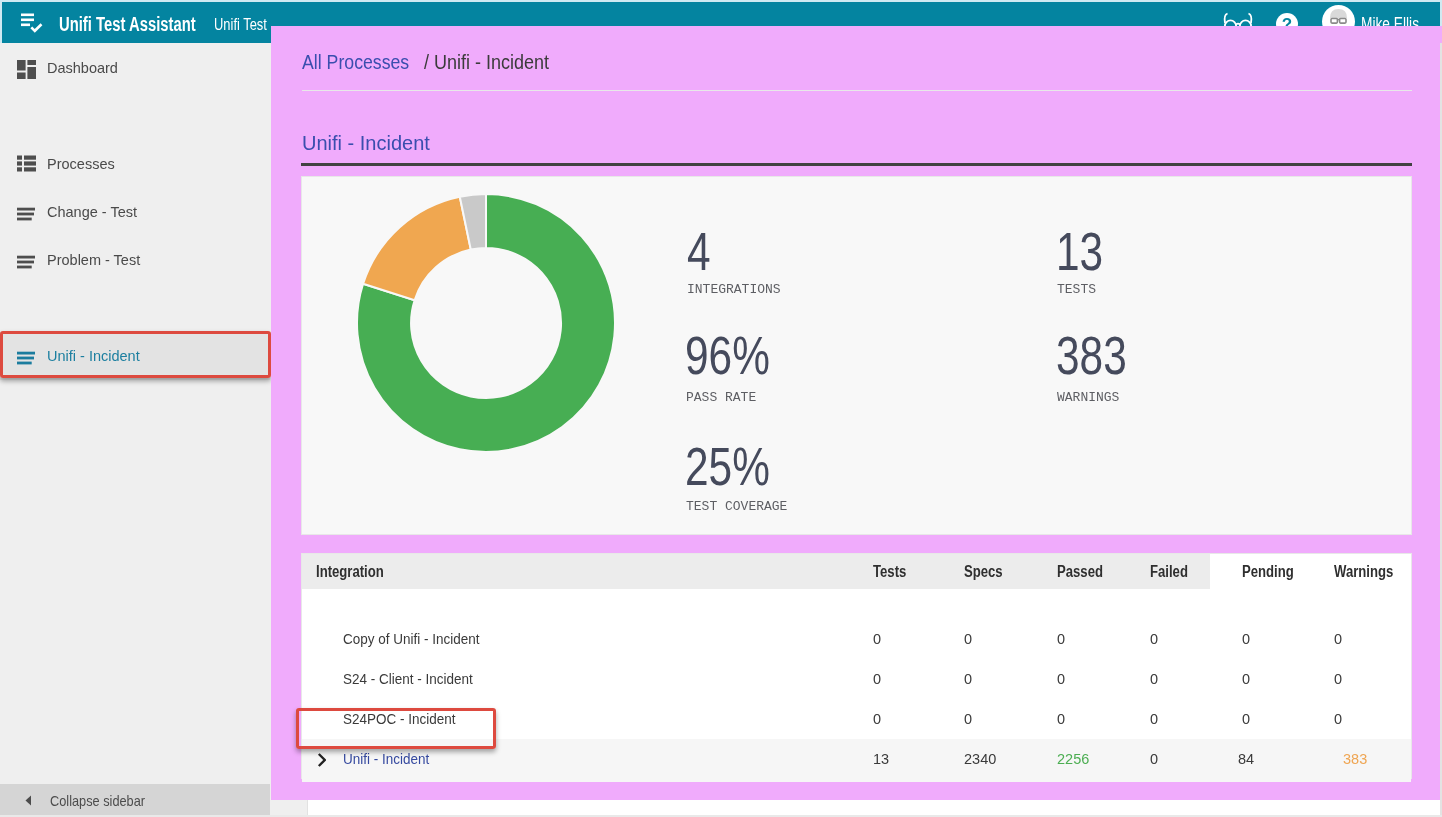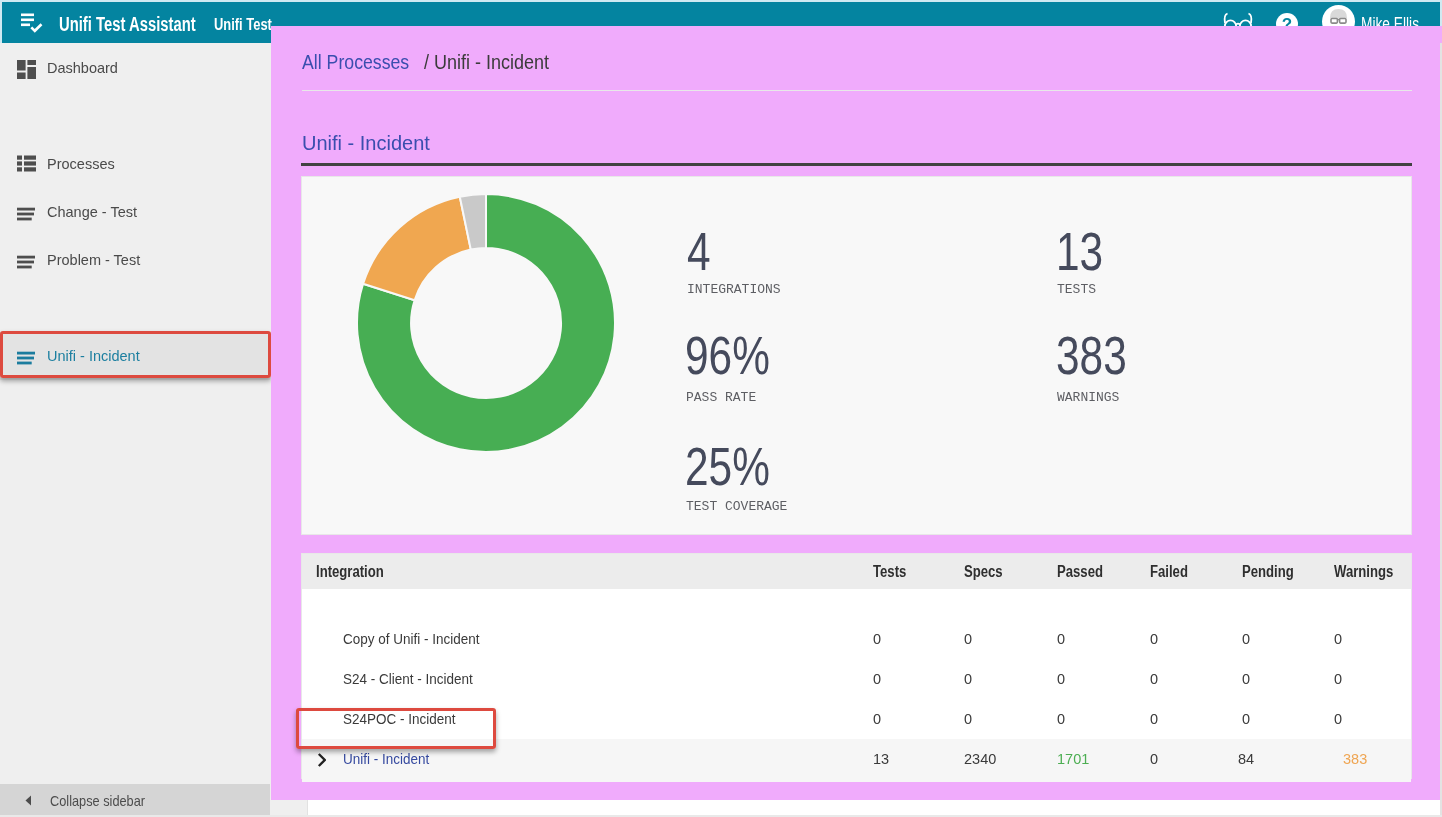--- a/index.html
+++ b/index.html
@@ -5,21 +5,21 @@
   * { margin:0; padding:0; box-sizing:border-box; }
   html,body { width:1442px; height:817px; overflow:hidden; }
   body { font-family:"Liberation Sans", sans-serif; background:#ffffff; position:relative; }
   .abs { position:absolute; }
   .nx { display:inline-block; transform:scaleX(0.82); transform-origin:0 50%; }
   .nx2 { display:inline-block; transform:scaleX(0.93); transform-origin:0 50%; }
 
   
   #topbar { position:absolute; left:0; top:0; width:1442px; height:43px; background:#0484a0; }
   #topbar .brand { position:absolute; left:59px; top:3px; line-height:43px; color:#fff; font-size:19.5px; font-weight:bold; white-space:nowrap; }
-  #topbar .sub { position:absolute; left:214px; top:3px; line-height:43px; color:#fff; font-size:17px; font-weight:bold; white-space:nowrap; }
+  #topbar .sub { position:absolute; left:214px; top:3px; line-height:43px; color:#fff; font-size:17px; font-weight:normal; white-space:nowrap; }
   #topbar .user { position:absolute; left:1361px; top:3px; line-height:43px; color:#fff; font-size:18px; white-space:nowrap; }
   #topstrip { position:absolute; left:0; top:0; width:1442px; height:2px; background:#cfeaf2; }
 
   
   #sidebar { position:absolute; left:0; top:43px; width:308px; height:774px; background:#efefef; border-right:1px solid #e2e2e2; }
   .nav-item { position:absolute; left:0; width:270px; height:48px; }
   .nav-item .txt { position:absolute; left:47px; top:0; line-height:48px; font-size:14.5px; color:#4a4a4a; white-space:nowrap; }
   .nav-item svg { position:absolute; left:17px; top:14px; }
   .nav-sel { background:#e3e3e3; }
   .nav-sel .txt { color:#1c7fa0; }
@@ -37,21 +37,21 @@
 
   #chartcard { position:absolute; left:30px; top:150px; width:1111px; height:359px; background:#f8f8f8; border:1px solid #e8e8e8; }
 
   .bignum { position:absolute; font-size:53px; color:#454a5c; line-height:52px; transform:scaleX(0.8); transform-origin:0 50%; }
   .statlabel { position:absolute; font-family:"Liberation Mono", monospace; font-size:13px; color:#5d5e63; line-height:13px; }
 
   
   #tablecard { position:absolute; left:30px; top:527px; width:1111px; height:226px; background:#fff; border:1px solid #e8e8e8; }
   .th { position:absolute; top:0; height:35px; line-height:35px; font-size:16px; font-weight:bold; color:#2f2f2f; white-space:nowrap; }
   .th span { display:inline-block; transform:scaleX(0.82); transform-origin:0 50%; }
-  #thead { position:absolute; left:0; top:0; width:1109px; height:35px; background:#ececec; }
+  #thead { position:absolute; left:0; top:0; width:908px; height:35px; background:#ececec; }
   .trow { position:absolute; left:0; width:1109px; height:40px;margin-top:30px; }
   .trow .cell { position:absolute; top:0; line-height:40px; font-size:14.5px; color:#3a3a3a; white-space:nowrap; }
   .c1 { left:41px; } .c2 { left:571px; } .c3 { left:662px; } .c4 { left:755px; }
   .c5 { left:848px; } .c6 { left:940px; } .c7 { left:1032px; }
   #redbox2 { position:absolute; left:25px; top:682px; width:200px; height:41px; border:3px solid #dd4a3f; border-radius:3px; box-shadow:0 3px 5px rgba(0,0,0,0.35); }
 </style>
 </head>
 <body>
 
 <div id="topbar">
@@ -216,21 +216,21 @@
         <span class="cell c6">0</span>
         <span class="cell c7">0</span>
     </div>
     <div class="trow" style="top:155px; background:#f6f6f6; height:43px;">
       <svg class="abs" style="left:14px;top:14px" width="10" height="14" viewBox="0 0 10 14">
         <path d="M2.8 1 L8.8 7 L2.8 13" fill="none" stroke="#222" stroke-width="2.4"></path>
       </svg>
       <span class="cell c1" style="color:#35499f;"><span class="nx2">Unifi - Incident</span></span>
       <span class="cell c2">13</span>
         <span class="cell c3">2340</span>
-      <span class="cell c4" style="color:#4cae52">1701</span>
+      <span class="cell c4" style="color:#4cae52">2256</span>
       <span class="cell c5">0</span>
         <span class="cell" style="left:936px">84</span>
       <span class="cell" style="left:1041px;color:#efa552">383</span>
     </div>
   </div>
   <div id="redbox2"></div>
 </div>
 
 <div class="abs" style="left:1440px;top:43px;width:2px;height:774px;background:#e3e3e3"></div>
 <div class="abs" style="left:0;top:815px;width:1442px;height:2px;background:#e9e9e9"></div>

